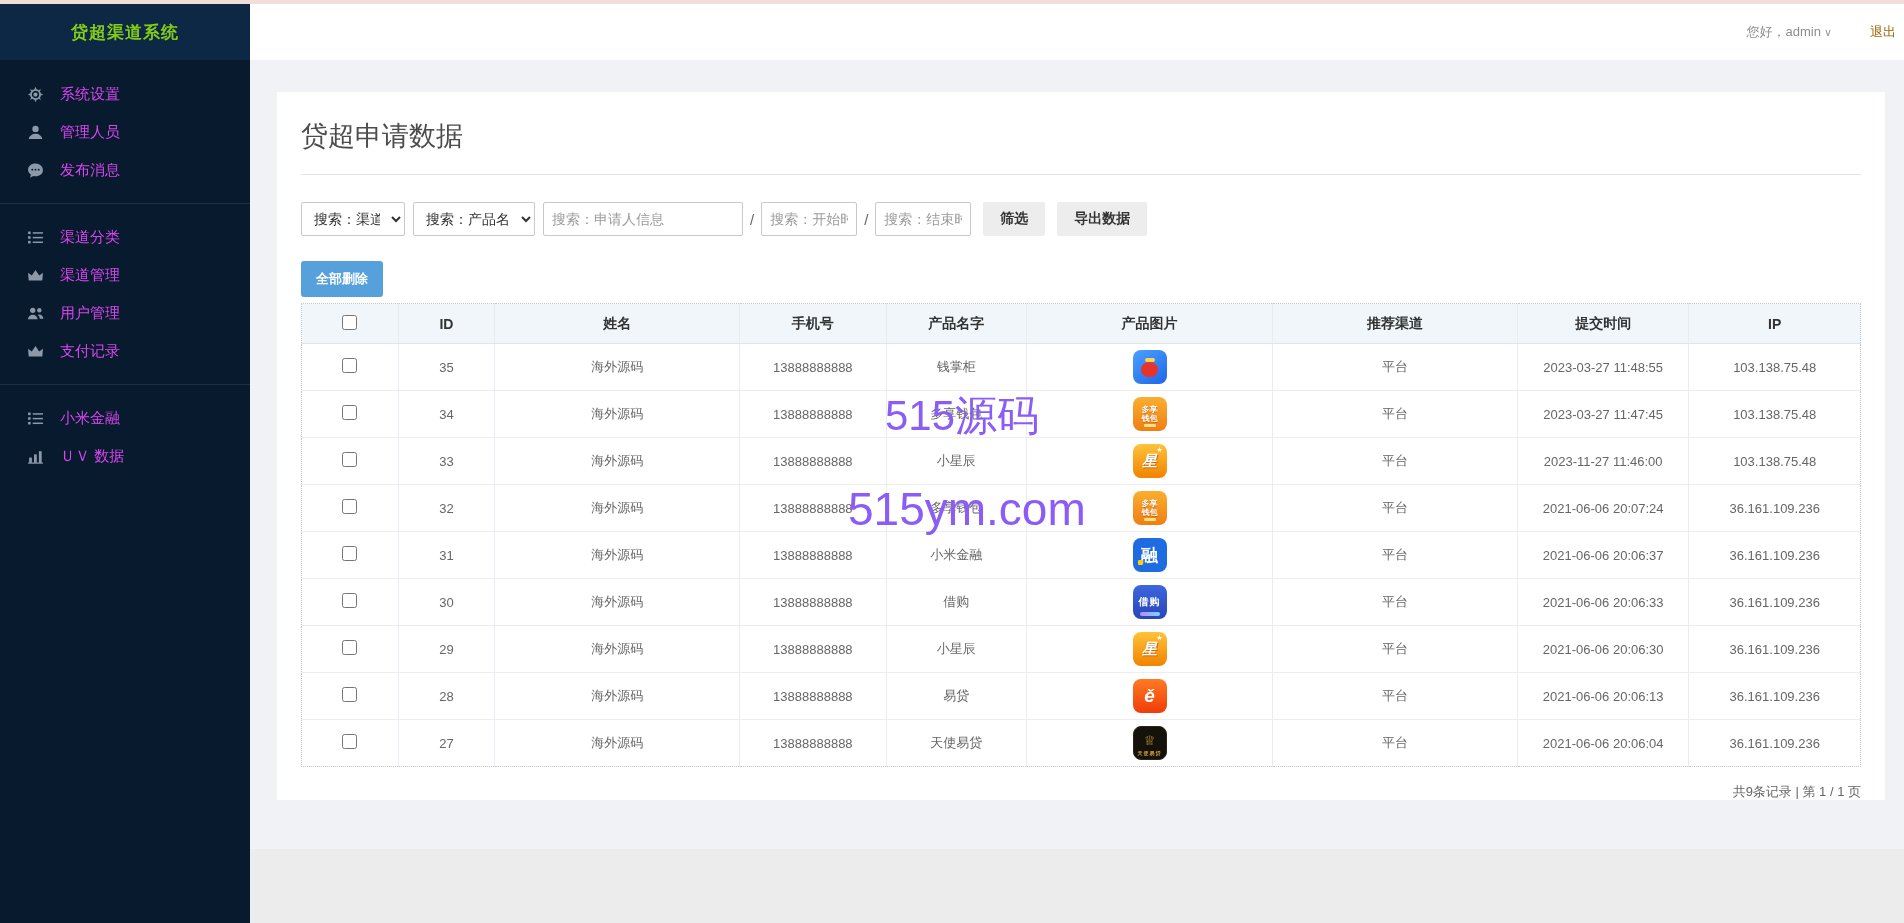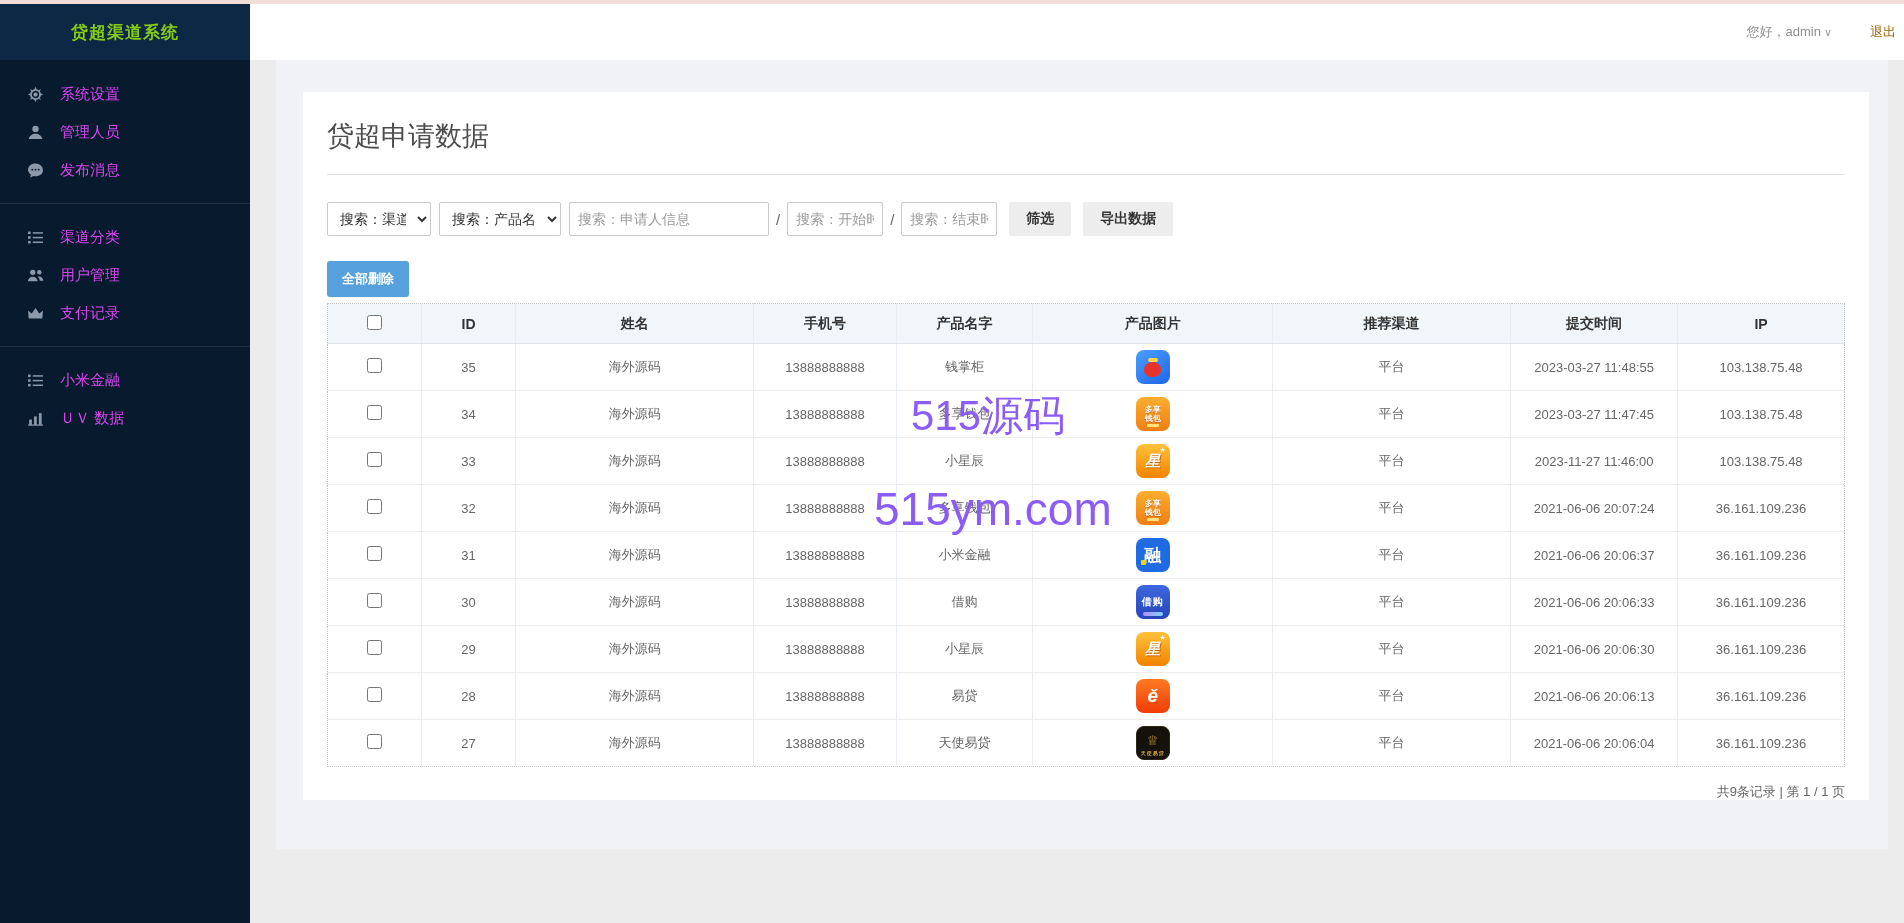--- a/index.html
+++ b/index.html
@@ -22,21 +22,21 @@
   .s-divider { border-top:1px solid rgba(255,255,255,.09); margin:14px 0; }
 
   
   .topbar { position:absolute; top:4px; left:250px; right:0; height:56px; background:#fff;
             display:flex; align-items:center; justify-content:flex-end; padding-right:8px; }
   .topbar .greet { color:#8e8e8e; font-size:13px; margin-right:38px; cursor:pointer; }
   .topbar .caret { font-size:11px; color:#9a9a9a; margin-left:3px; }
   .topbar .logout { color:#a16207; font-size:13px; cursor:pointer; text-decoration:none; }
 
   
-  .content { position:absolute; top:60px; left:250px; right:16px; height:789px; background:#f0f2f5;margin-left:26px; }
+  .content { position:absolute; top:60px; left:250px; right:0; height:789px; background:#f0f2f5; }
   .card { position:relative; margin:32px 19px 0 27px; height:708px; background:#fff; padding:26px 24px 20px; }
 
   .page-title { font-size:27px; color:#4c4c4c; font-weight:400; margin-bottom:20px; }
   .title-divider { border-top:1px solid #e3e3e3; margin-bottom:26px; }
 
   
   .filters { display:flex; align-items:center; height:36px; }
   .filters select, .filters input { height:34px; border:1px solid #c9c9c9; border-radius:2px;
       background:#fff; font-size:14px; color:#333; padding:0 8px; outline:none;
       font-family:"Liberation Sans","DejaVu Sans",sans-serif; }
@@ -157,20 +157,28 @@
               <rect x="5.4" y="3" width="9.6" height="1.4"></rect>
               <rect x="1" y="6.8" width="2.4" height="2.4"></rect>
               <rect x="5.4" y="7.4" width="9.6" height="1.4"></rect>
               <rect x="1" y="11.2" width="2.4" height="2.4"></rect>
               <rect x="5.4" y="11.8" width="9.6" height="1.4"></rect>
             </svg>
         </span>
         <span class="lbl">渠道分类</span>
       </div>
 
+      <div class="s-item">
+        <span class="s-icon">
+          <svg viewBox="0 0 16 16">
+              <path d="M1.6 12.6 1 5.4l3.5 2.7L8 2.8l3.5 5.3L15 5.4l-.6 7.2z"></path>
+            </svg>
+        </span>
+        <span class="lbl">渠道管理</span>
+      </div>
 
       <div class="s-item">
         <span class="s-icon">
           <svg viewBox="0 0 16 16">
               <circle cx="5.4" cy="5" r="2.5"></circle>
               <path d="M.7 13.4c.4-2.7 2.4-4.3 4.7-4.3s4.3 1.6 4.7 4.3z"></path>
               <circle cx="11.6" cy="5" r="2.1"></circle>
               <path d="M11.6 8.9c2 0 3.5 1.5 3.9 4h-3.4c-.3-1.7-1-3-2.1-3.7z"></path>
             </svg>
         </span>

